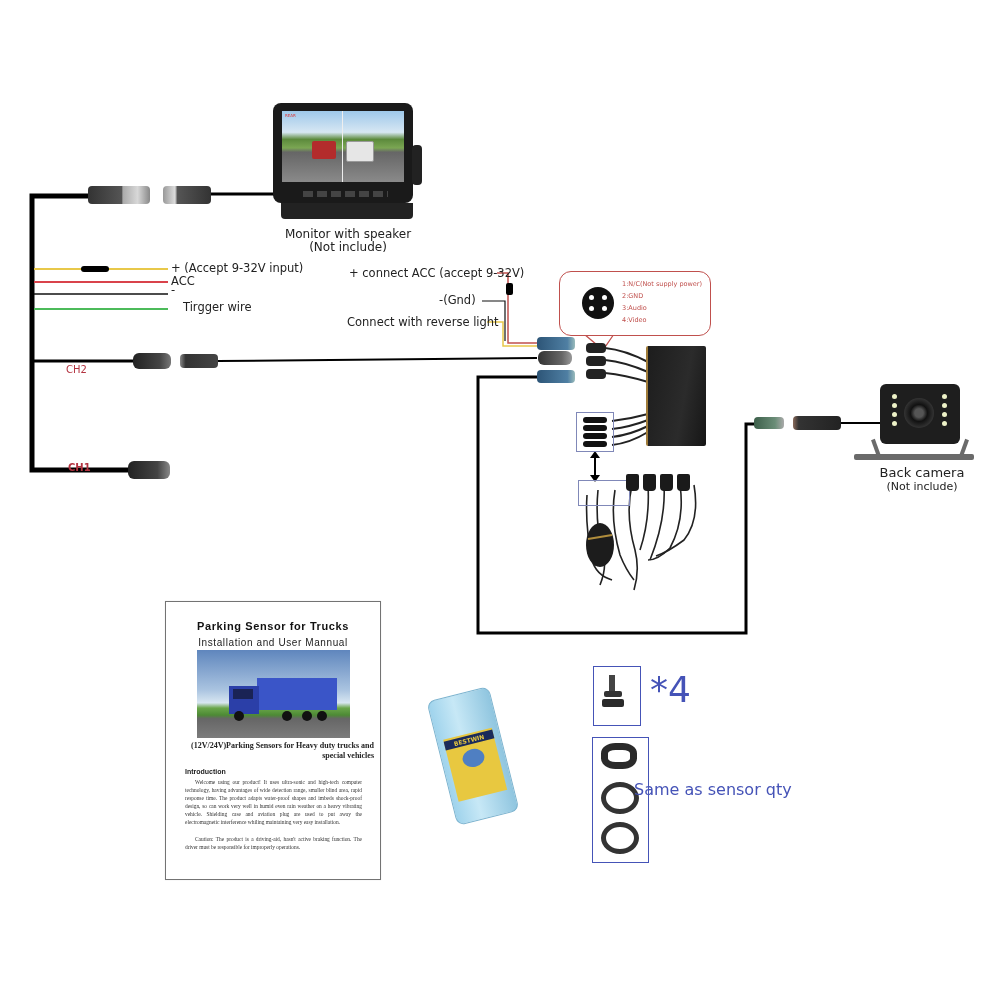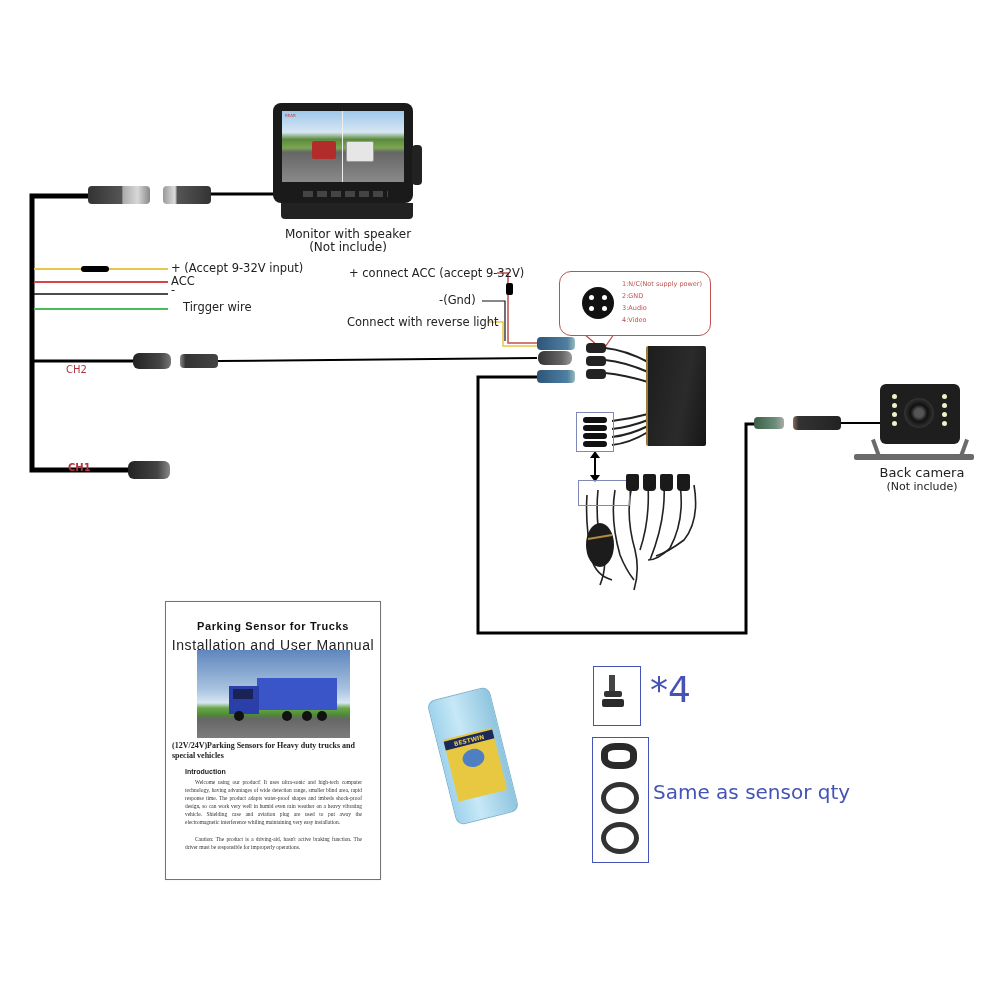--- a/index.html
+++ b/index.html
@@ -7,24 +7,24 @@
   .abs{position:absolute;}
   svg.wires{position:absolute;left:0;top:0;width:1000px;height:1000px;}
   .lbl{position:absolute;font-size:11.5px;color:#222;white-space:nowrap;line-height:13px;}
   .ch{position:absolute;font-size:10px;color:#b33340;white-space:nowrap;}
   .caption{position:absolute;font-size:12px;color:#222;text-align:center;line-height:13px;}
   .pin-callout{position:absolute;left:559px;top:271px;width:150px;height:63px;border:1.5px solid #c0504d;border-radius:12px;background:#fff;}
   .pin-list{position:absolute;left:62px;top:6px;font-size:6.5px;color:#c0504d;line-height:12px;}
   .connector{position:absolute;border-radius:4px;}
   .manual{position:absolute;left:165px;top:601px;width:214px;height:277px;background:#fff;border:1px solid #737373;box-shadow:0 0 1px #ddd;}
   .manual .t1{position:absolute;left:0;width:100%;top:18px;text-align:center;font-family:"Liberation Sans",sans-serif;font-weight:bold;font-size:11px;letter-spacing:.6px;color:#111;}
-  .manual .t2{position:absolute;left:0;width:100%;top:35px;text-align:center;font-family:"Liberation Sans",sans-serif;font-size:14px;letter-spacing:.6px;color:#222;}
+  .manual .t2{position:absolute;left:0;width:100%;top:35px;text-align:center;font-family:"Liberation Sans",sans-serif;font-size:10px;letter-spacing:.6px;color:#222;}
   .manual .photo{position:absolute;left:31px;top:48px;width:153px;height:88px;background:linear-gradient(#5f86bd 0%,#a9c3e0 45%,#d8e6f1 60%,#6aa64a 66%,#4d8a35 74%,#666 78%,#7c7c7c 100%);overflow:hidden;}
   .manual .truck{position:absolute;left:30px;top:26px;width:112px;height:46px;}
-  .manual .t3{position:absolute;left:6px;right:6px;top:139px;text-align:left;font-family:"Liberation Serif",serif;font-weight:bold;font-size:8px;color:#222;line-height:10px;}
+  .manual .t3{position:absolute;left:6px;right:6px;top:139px;text-align:right;font-family:"Liberation Serif",serif;font-weight:bold;font-size:8px;color:#222;line-height:10px;}
   .manual .intro-h{position:absolute;left:19px;top:166px;font-family:"Liberation Sans",sans-serif;font-weight:bold;font-size:7px;color:#222;}
   .manual .intro-b{position:absolute;left:19px;right:18px;top:176px;font-family:"Liberation Serif",serif;font-size:5.4px;color:#333;line-height:8.1px;text-align:justify;text-indent:10px;}
   .manual .intro-b2{position:absolute;left:19px;right:18px;top:233px;font-family:"Liberation Serif",serif;font-size:5.4px;color:#333;line-height:8.1px;text-align:justify;text-indent:10px;}
   .blue-box{position:absolute;border:1.5px solid #4553b7;}
   .qty{position:absolute;color:#4553b7;white-space:nowrap;}
 </style>
 </head>
 <body>
 
 <svg class="wires" viewBox="0 0 1000 1000">
@@ -212,13 +212,13 @@
   <div style="position:absolute;left:10px;top:24px;width:18px;height:6px;background:#333;border-radius:2px;"></div>
   <div style="position:absolute;left:8px;top:32px;width:22px;height:8px;background:#2a2a2a;border-radius:2px;"></div>
 </div>
 <div class="qty" style="left:650px;top:670px;font-size:36px;line-height:40px;">*4</div>
 
 <div class="blue-box" style="left:592px;top:737px;width:55px;height:124px;">
   <div style="position:absolute;left:8px;top:5px;width:36px;height:26px;border:7px solid #2a2a2a;border-radius:40%;box-sizing:border-box;"></div>
   <div style="position:absolute;left:8px;top:44px;width:38px;height:32px;border:5px solid #333;border-radius:50%;box-sizing:border-box;"></div>
   <div style="position:absolute;left:8px;top:84px;width:38px;height:32px;border:5px solid #333;border-radius:50%;box-sizing:border-box;"></div>
 </div>
-<div class="qty" style="left:653px;top:780px;font-size:20px;">Same as sensor qty</div>
+<div class="qty" style="left:634px;top:780px;font-size:16px;">Same as sensor qty</div>
 
 </body></html>

